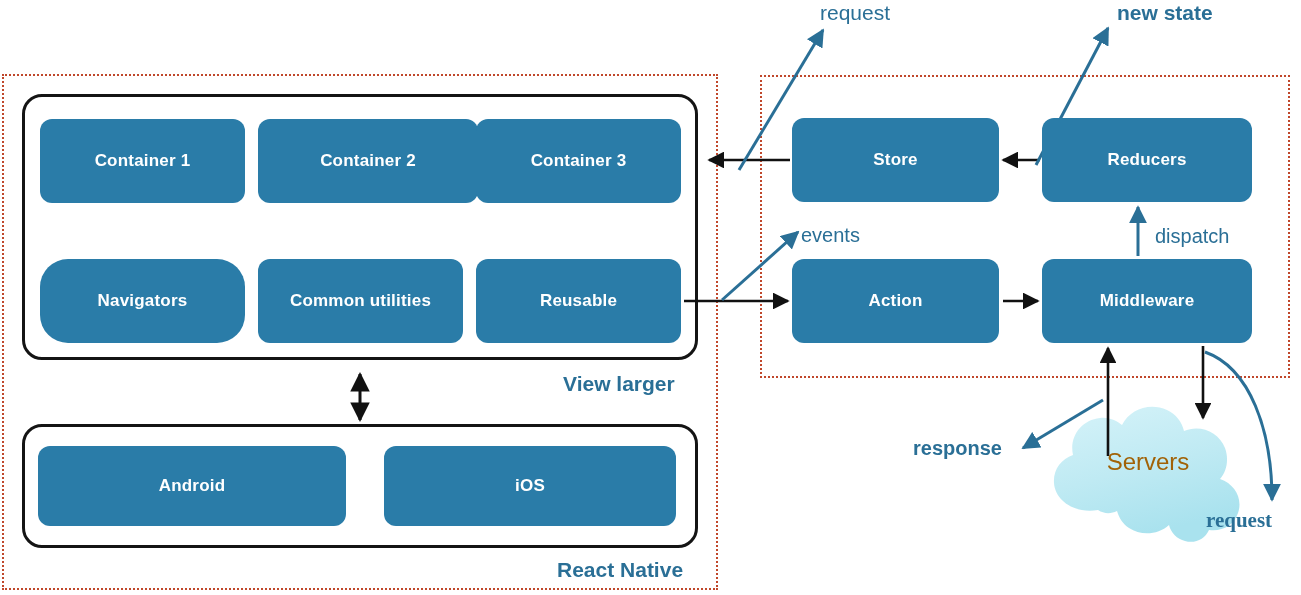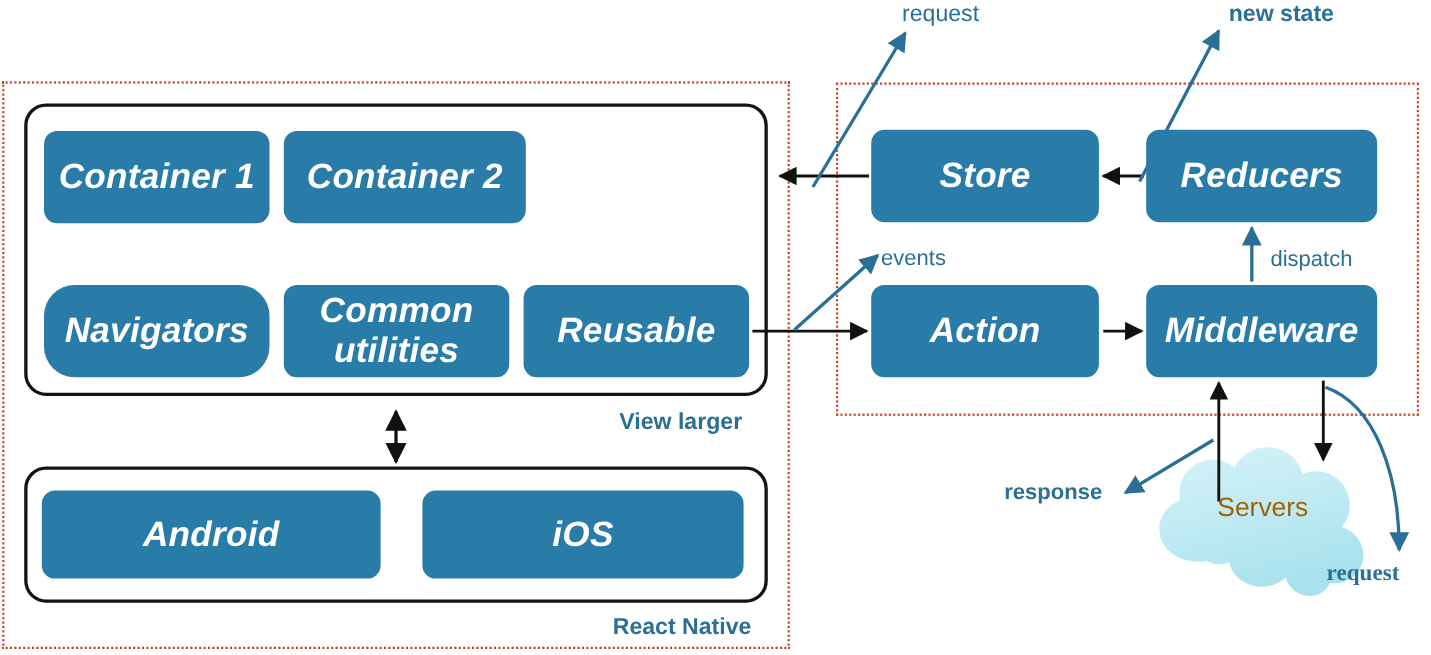--- a/index.html
+++ b/index.html
@@ -46,21 +46,21 @@
     border-radius: 12px;
     color: #ffffff;
     font-weight: bold;
     display: flex;
     align-items: center;
     justify-content: center;
     text-align: center;
     line-height: 1.12;
     letter-spacing: 0.2px;
   }
-  .module.m-24 { font-size: 32px; font-style: italic; }
+  .module.m-24 { font-size: 17px; }
 
   
   #mod-container-1 { left: 40px;  top: 119px; width: 205px; height: 84px; }
   #mod-container-2 { left: 258px; top: 119px; width: 220px; height: 84px; text-align: right; }
   #mod-container-3 { left: 476px; top: 119px; width: 205px; height: 84px; }
   
   #mod-navigators  { left: 40px;  top: 259px; width: 205px; height: 84px; border-radius: 28px; }
   #mod-common      { left: 258px; top: 259px; width: 205px; height: 84px; }
   #mod-reusable    { left: 476px; top: 259px; width: 205px; height: 84px; }
   
@@ -178,20 +178,21 @@
 
     <line x1="1103" y1="400" x2="1023" y2="448" stroke="#2a6f96" stroke-width="3" marker-end="url(#arrow-blue)"></line>
 
     <path d="M1205 352 C1250 368 1272 430 1272 500" fill="none" stroke="#2a6f96" stroke-width="3" marker-end="url(#arrow-blue)"></path>
 
     <line x1="360" y1="374" x2="360" y2="420" stroke="#111111" stroke-width="3" marker-start="url(#arrow-black)" marker-end="url(#arrow-black)"></line>
   </svg>
 
   <div class="module m-24" id="mod-container-1">Container 1</div>
   <div class="module m-24" id="mod-container-2">Container 2</div>
+  <div class="module m-24" id="mod-container-3">Container 3</div>
 
   <div class="module m-24" id="mod-navigators">Navigators</div>
   <div class="module m-24" id="mod-common">Common utilities</div>
   <div class="module m-24" id="mod-reusable">Reusable</div>
 
   <div class="module m-24" id="mod-android">Android</div>
   <div class="module m-24" id="mod-ios">iOS</div>
 
   <div class="module m-24" id="mod-store">Store</div>
   <div class="module m-24" id="mod-reducers">Reducers</div>

